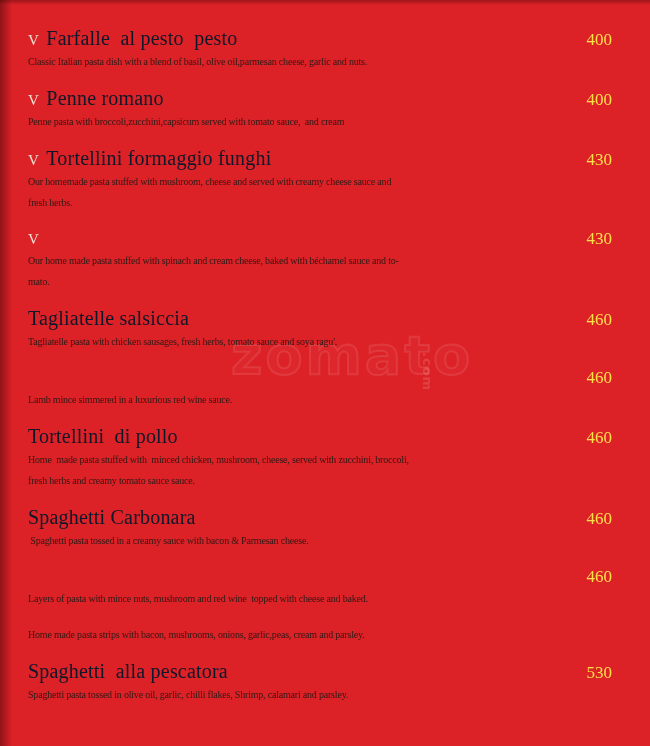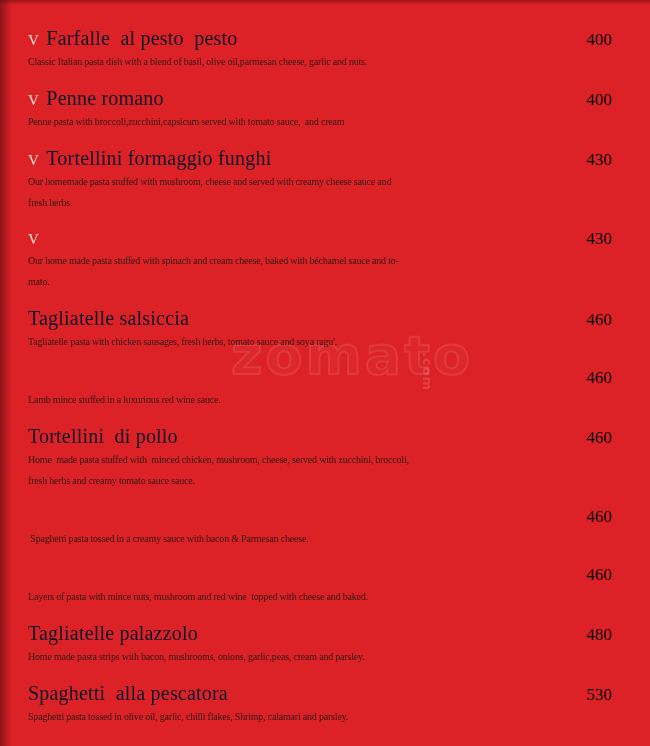--- a/index.html
+++ b/index.html
@@ -41,21 +41,21 @@
   }
   .title {
     color: #0f172a;
     font-size: 20px;
     line-height: 22px;
     white-space: pre-wrap;
     letter-spacing: 0.2px;
   }
   .price {
     margin-left: auto;
-    color: #000000;
+    color: #fde047;
     font-size: 17px;
     line-height: 22px;
     font-family: Liberation Serif, serif;
   }
   .desc {
     color: #311915;
     font-size: 10px;
     line-height: 21px;
     white-space: pre-wrap;
     letter-spacing: -0.2px;
@@ -141,51 +141,48 @@
       <span class="title">Tagliatelle salsiccia</span>
       <span class="price">460</span>
     </div>
     <div class="desc">Tagliatelle pasta with chicken sausages, fresh herbs, tomato sauce and soya ragu'.</div>
   </div>
 
   <div class="item">
     <div class="head">
       <span class="price">460</span>
     </div>
-    <div class="desc">Lamb mince stuffed in a luxurious red wine sauce.</div>
+    <div class="desc">Lamb mince simmered in a luxurious red wine sauce.</div>
   </div>
 
   <div class="item">
     <div class="head">
       <span class="title">Tortellini  di pollo</span>
       <span class="price">460</span>
     </div>
     <div class="desc">Home  made pasta stuffed with  minced chicken, mushroom, cheese, served with zucchini, broccoli,
 fresh herbs and creamy tomato sauce sauce.</div>
   </div>
 
   <div class="item">
     <div class="head">
+      <span class="title">Spaghetti Carbonara</span>
       <span class="price">460</span>
     </div>
     <div class="desc"> Spaghetti pasta tossed in a creamy sauce with bacon &amp; Parmesan cheese.</div>
   </div>
 
   <div class="item">
     <div class="head">
       <span class="price">460</span>
     </div>
     <div class="desc">Layers of pasta with mince nuts, mushroom and red wine  topped with cheese and baked.</div>
   </div>
 
   <div class="item">
-    <div class="head">
-      <span class="title">Tagliatelle palazzolo</span>
-      <span class="price">480</span>
-    </div>
     <div class="desc">Home made pasta strips with bacon, mushrooms, onions, garlic,peas, cream and parsley.</div>
   </div>
 
   <div class="item">
     <div class="head">
       <span class="title">Spaghetti  alla pescatora</span>
       <span class="price">530</span>
     </div>
     <div class="desc">Spaghetti pasta tossed in olive oil, garlic, chilli flakes, Shrimp, calamari and parsley.</div>
   </div>

